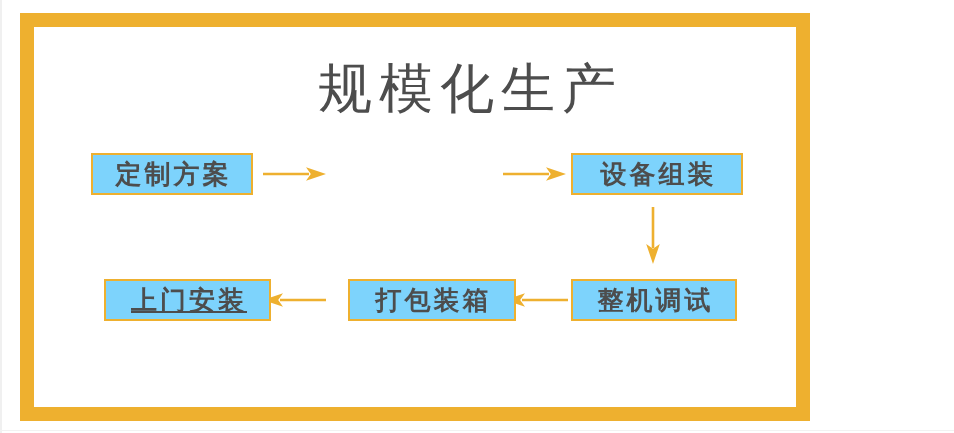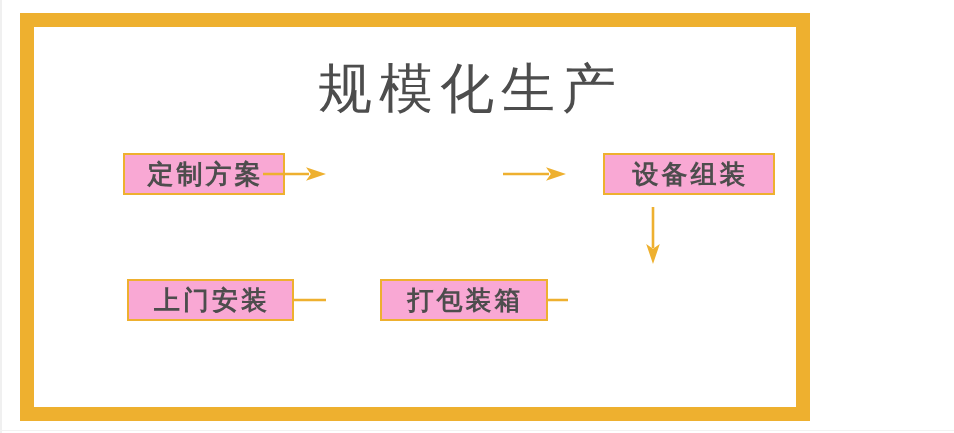--- a/index.html
+++ b/index.html
@@ -36,34 +36,33 @@
     font-size:54px; line-height:1;
     font-weight:400;
     color:var(--text);
     letter-spacing:7px;
     white-space:nowrap;
   }
   .flow-box {
     position:absolute;
     height:42px;
     border:2px solid var(--accent);
-    background:#f9a8d4;
+    background:#7dd3fc;
     display:flex; align-items:center; justify-content:center;
     font-size:26px; font-weight:700;
     color:var(--text);
     letter-spacing:3px; text-indent:3px;
     white-space:nowrap;
-    margin-left:32px;
   }
   #box-1 { left:91px;  top:153px; width:162px; }
   #box-2 { left:331px; top:153px; width:164px; }
   #box-3 { left:571px; top:153px; width:172px; }
   #box-4 { left:571px; top:279px; width:166px; }
   #box-5 { left:348px; top:279px; width:168px; }
-  #box-6 { left:95px;  top:279px; width:167px; }
+  #box-6 { left:104px;  top:279px; width:167px;text-decoration:underline; }
   .arrow {
     position:absolute;
     color:var(--accent);
     display:block;
   }
   #arrow-1 { left:262px; top:166px; }
   #arrow-2 { left:502px; top:166px; }
   #arrow-3 { left:645px; top:206px; }
   #arrow-4 { left:505px; top:292px; }
   #arrow-5 { left:263px; top:292px; }
@@ -93,20 +92,21 @@
     <path d="M64,8 L44,1.2 L48.8,8 L44,14.8 Z" fill="currentColor"></path>
   </svg>
 
   <div class="flow-box" id="box-3">设备组装</div>
 
   <svg class="arrow" id="arrow-3" width="16" height="58" viewBox="0 0 16 58">
     <line x1="8" y1="1" x2="8" y2="42" stroke="currentColor" stroke-width="2.6"></line>
     <path d="M8,58 L1.2,38 L8,42.8 L14.8,38 Z" fill="currentColor"></path>
   </svg>
 
+  <div class="flow-box" id="box-4">整机调试</div>
 
   <svg class="arrow" id="arrow-4" width="64" height="16" viewBox="0 0 64 16">
     <line x1="17" y1="8" x2="63" y2="8" stroke="currentColor" stroke-width="2.6"></line>
     <path d="M0,8 L20,1.2 L15.2,8 L20,14.8 Z" fill="currentColor"></path>
   </svg>
 
   <div class="flow-box" id="box-5">打包装箱</div>
 
   <svg class="arrow" id="arrow-5" width="64" height="16" viewBox="0 0 64 16">
     <line x1="17" y1="8" x2="63" y2="8" stroke="currentColor" stroke-width="2.6"></line>

